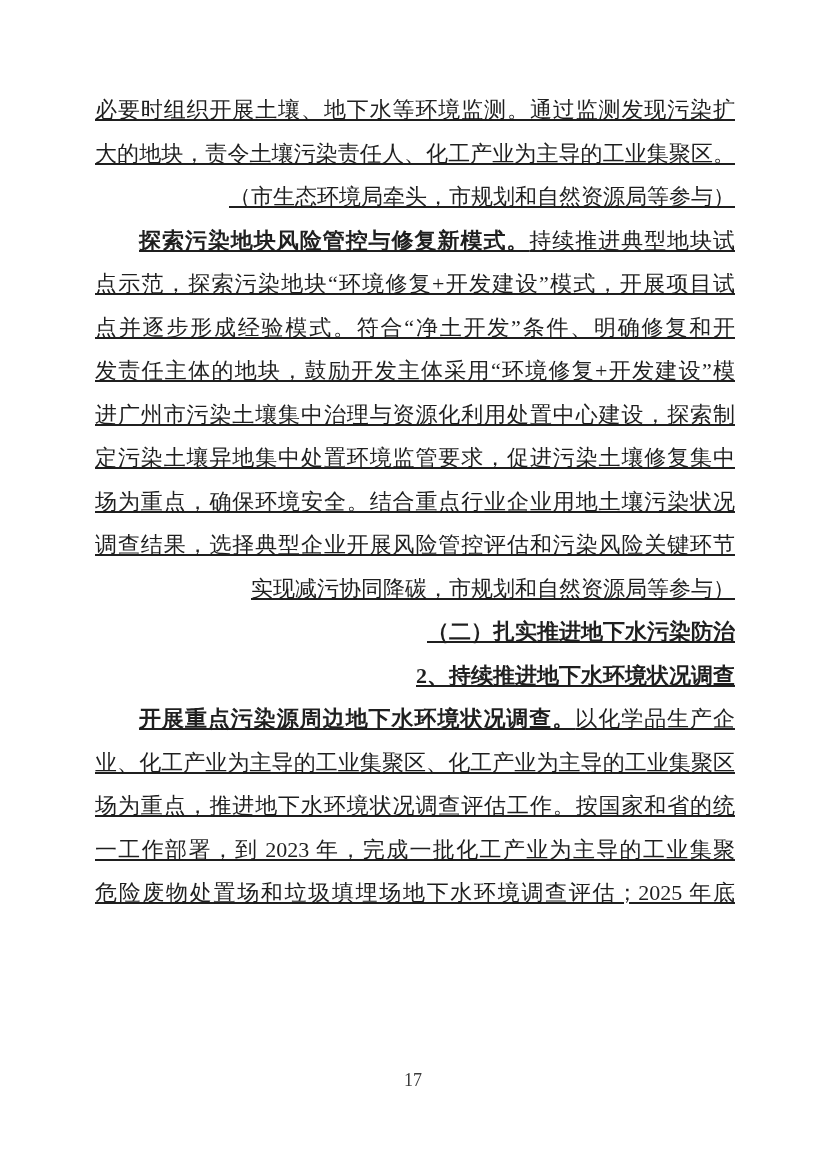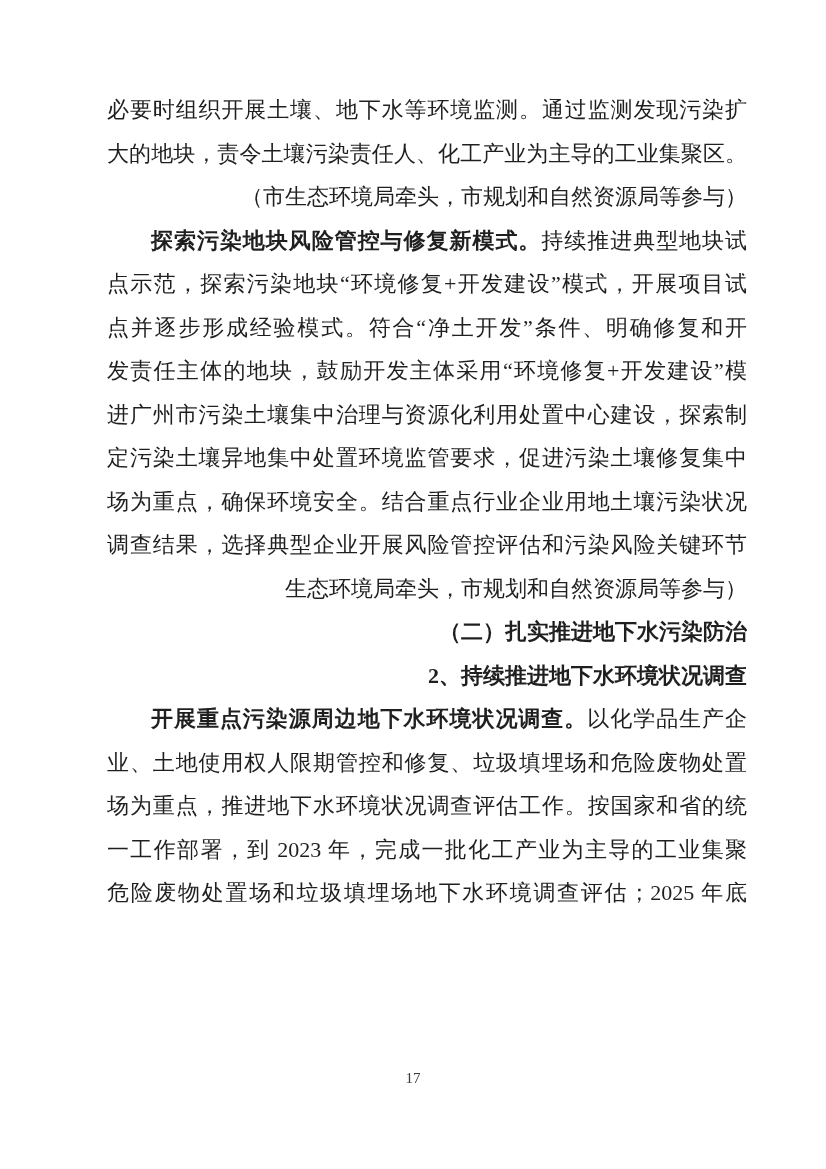--- a/index.html
+++ b/index.html
@@ -16,22 +16,23 @@
     overflow: hidden;
   }
   .page {
     position: absolute;
     inset: 0;
     background: #ffffff;
   }
   .doc-body {
     position: absolute;
     top: 88px;
-    left: 107px;
+    left: 95px;
     width: 640px;
+    text-decoration: underline;
   }
   .line {
     font-size: 22px;
     height: 43.5px;
     line-height: 43.5px;
     text-align: right;
     overflow: hidden;
   }
   .line.just {
     text-align: justify;
@@ -46,43 +47,43 @@
   }
   .line.heading {
     font-weight: 700;
   }
   .page-number {
     position: absolute;
     top: 1070px;
     left: 0;
     width: 100%;
     text-align: center;
-    font-size: 15px;
+    font-size: 18px;
     color: #3a3a3a;
   }
 </style>
 </head>
 <body>
 
 <div class="page">
   <div class="doc-body">
       <div class="line just">必要时组织开展土壤、地下水等环境监测。通过监测发现污染扩</div>
       <div class="line just">大的地块，责令土壤污染责任人、化工产业为主导的工业集聚区。</div>
       <div class="line">（市生态环境局牵头，市规划和自然资源局等参与）</div>
       <div class="line just indent"><b>探索污染地块风险管控与修复新模式。</b>持续推进典型地块试</div>
       <div class="line just">点示范，探索污染地块“环境修复+开发建设”模式，开展项目试</div>
       <div class="line just">点并逐步形成经验模式。符合“净土开发”条件、明确修复和开</div>
       <div class="line just">发责任主体的地块，鼓励开发主体采用“环境修复+开发建设”模</div>
       <div class="line just">进广州市污染土壤集中治理与资源化利用处置中心建设，探索制</div>
       <div class="line just">定污染土壤异地集中处置环境监管要求，促进污染土壤修复集中</div>
       <div class="line just">场为重点，确保环境安全。结合重点行业企业用地土壤污染状况</div>
       <div class="line just">调查结果，选择典型企业开展风险管控评估和污染风险关键环节</div>
-      <div class="line">生态环境局牵头，市规划和自然资源局等参与）</div>
+      <div class="line">实现减污协同降碳，市规划和自然资源局等参与）</div>
       <div class="line indent heading"><b>（二）扎实推进地下水污染防治</b></div>
       <div class="line indent heading"><b>2、持续推进地下水环境状况调查</b></div>
       <div class="line just indent"><b>开展重点污染源周边地下水环境状况调查。</b>以化学品生产企</div>
-      <div class="line just">业、土地使用权人限期管控和修复、垃圾填埋场和危险废物处置</div>
+      <div class="line just">业、化工产业为主导的工业集聚区、化工产业为主导的工业集聚区</div>
       <div class="line just">场为重点，推进地下水环境状况调查评估工作。按国家和省的统</div>
       <div class="line just">一工作部署，到 2023 年，完成一批化工产业为主导的工业集聚区、</div>
       <div class="line just">危险废物处置场和垃圾填埋场地下水环境调查评估；2025 年底前，</div>
     </div>
   <div class="page-number">17</div>
 </div>
 
 </body></html>

